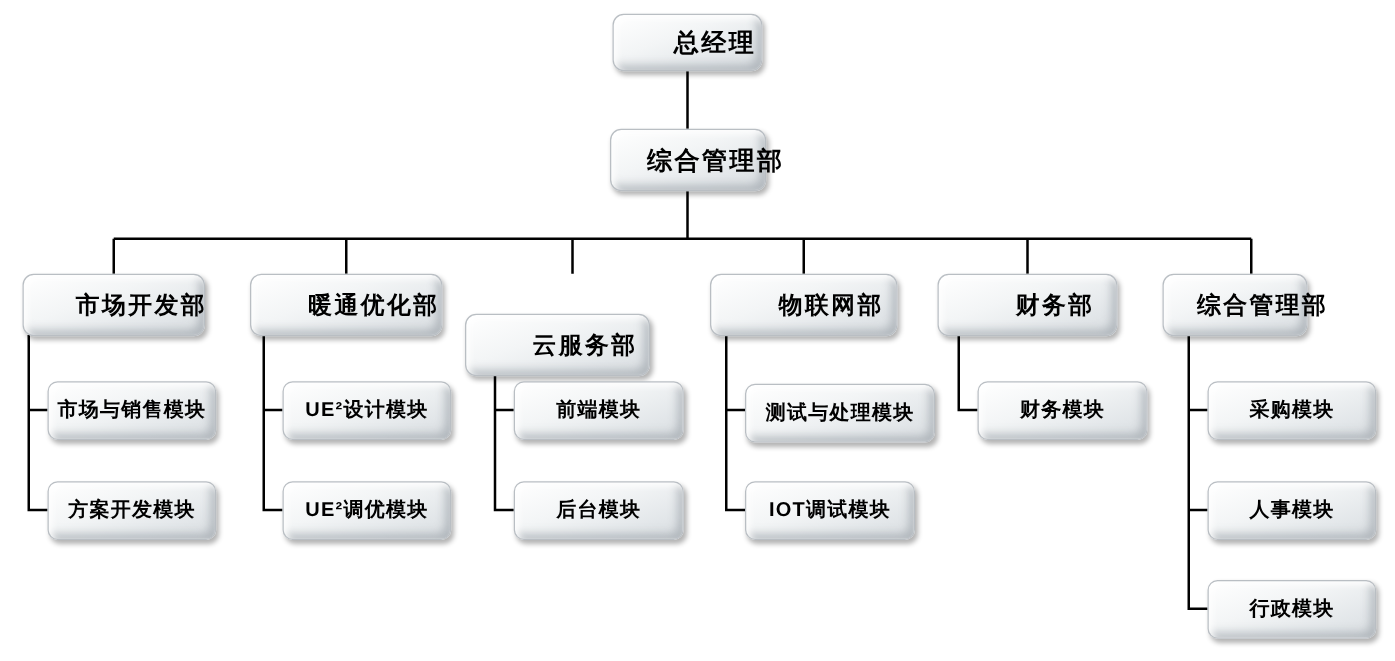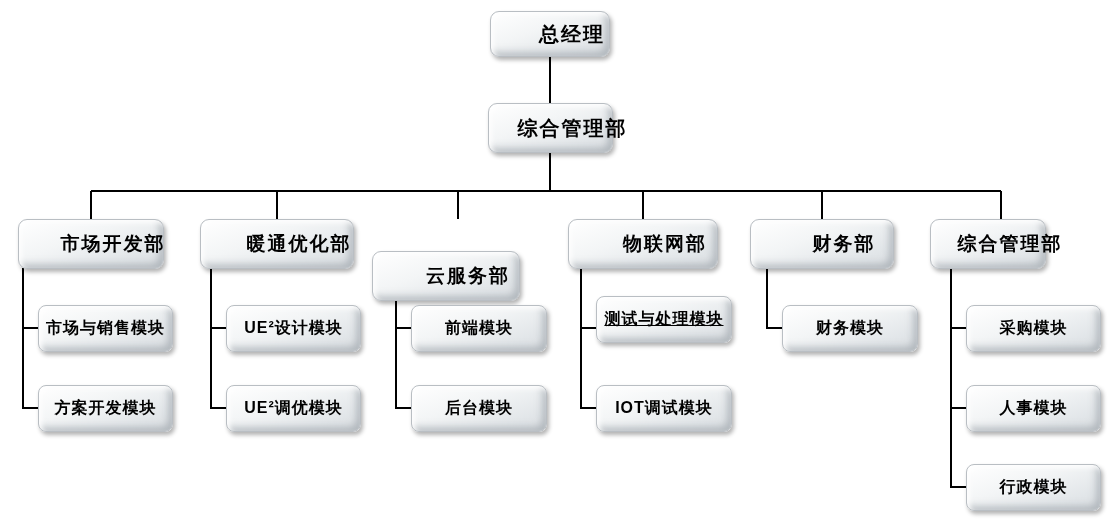--- a/index.html
+++ b/index.html
@@ -75,21 +75,21 @@
 
   <div class="node module" style="left:38px; top:305px; width:135px; height:47px;">市场与销售模块</div>
   <div class="node module" style="left:38px; top:385px; width:135px; height:47px;">方案开发模块</div>
 
   <div class="node module" style="left:226px; top:305px; width:135px; height:47px;">UE²设计模块</div>
   <div class="node module" style="left:226px; top:385px; width:135px; height:47px;">UE²调优模块</div>
 
   <div class="node module" style="left:411px; top:305px; width:136px; height:47px;">前端模块</div>
   <div class="node module" style="left:411px; top:385px; width:136px; height:47px;">后台模块</div>
 
-  <div class="node module" style="left:596px; top:296px; width:136px; height:47px;text-decoration:underline;">测试与处理模块</div>
+  <div class="node module" style="left:596px; top:307px; width:152px; height:47px;">测试与处理模块</div>
   <div class="node module" style="left:596px; top:385px; width:136px; height:47px;">IOT调试模块</div>
 
   <div class="node module" style="left:782px; top:305px; width:136px; height:47px;">财务模块</div>
 
   <div class="node module" style="left:966px; top:305px; width:135px; height:47px;">采购模块</div>
   <div class="node module" style="left:966px; top:385px; width:135px; height:47px;">人事模块</div>
   <div class="node module" style="left:966px; top:464px; width:135px; height:47px;">行政模块</div>
 
 </div>
 

